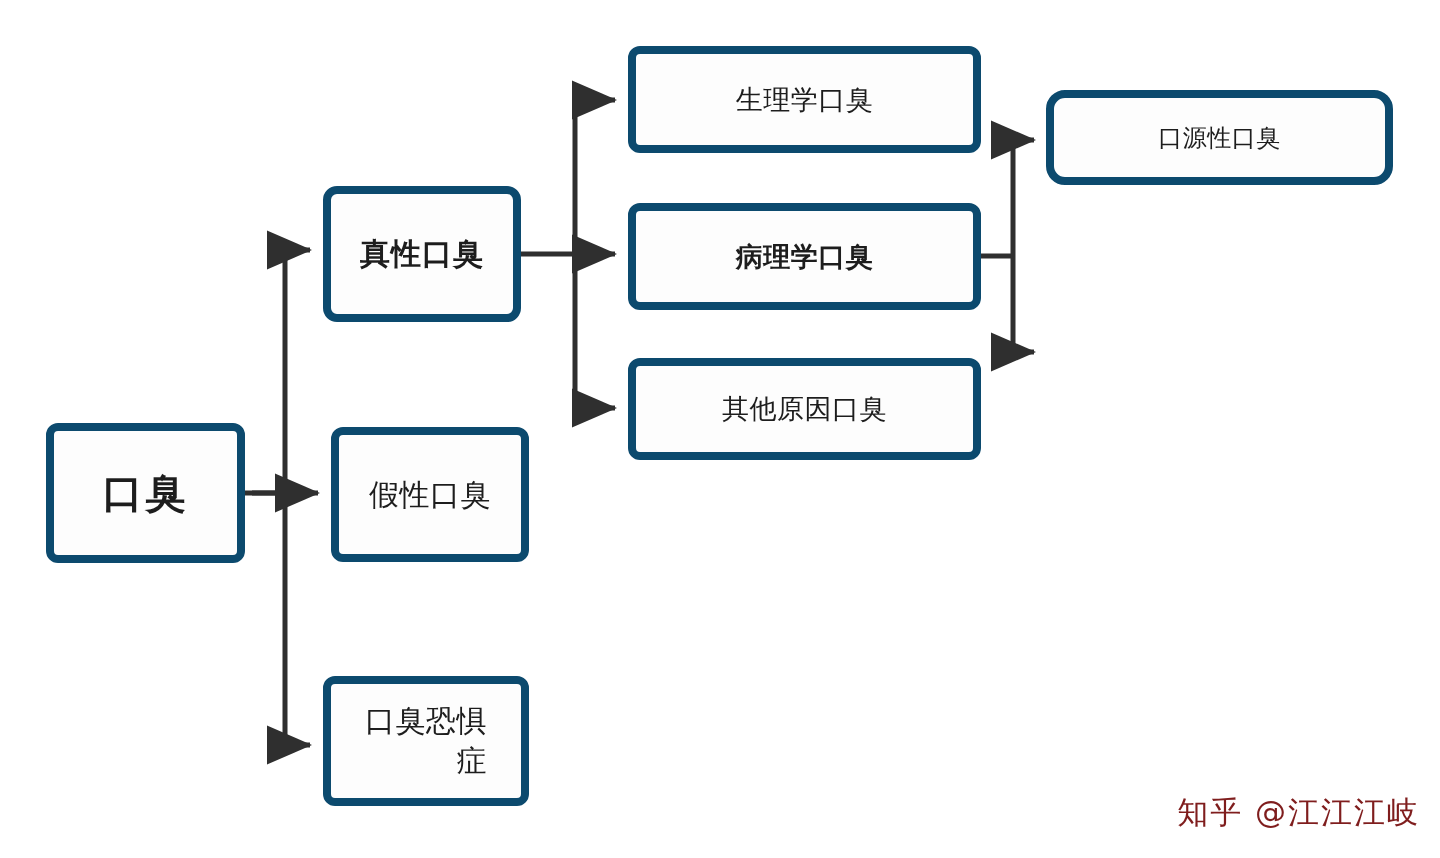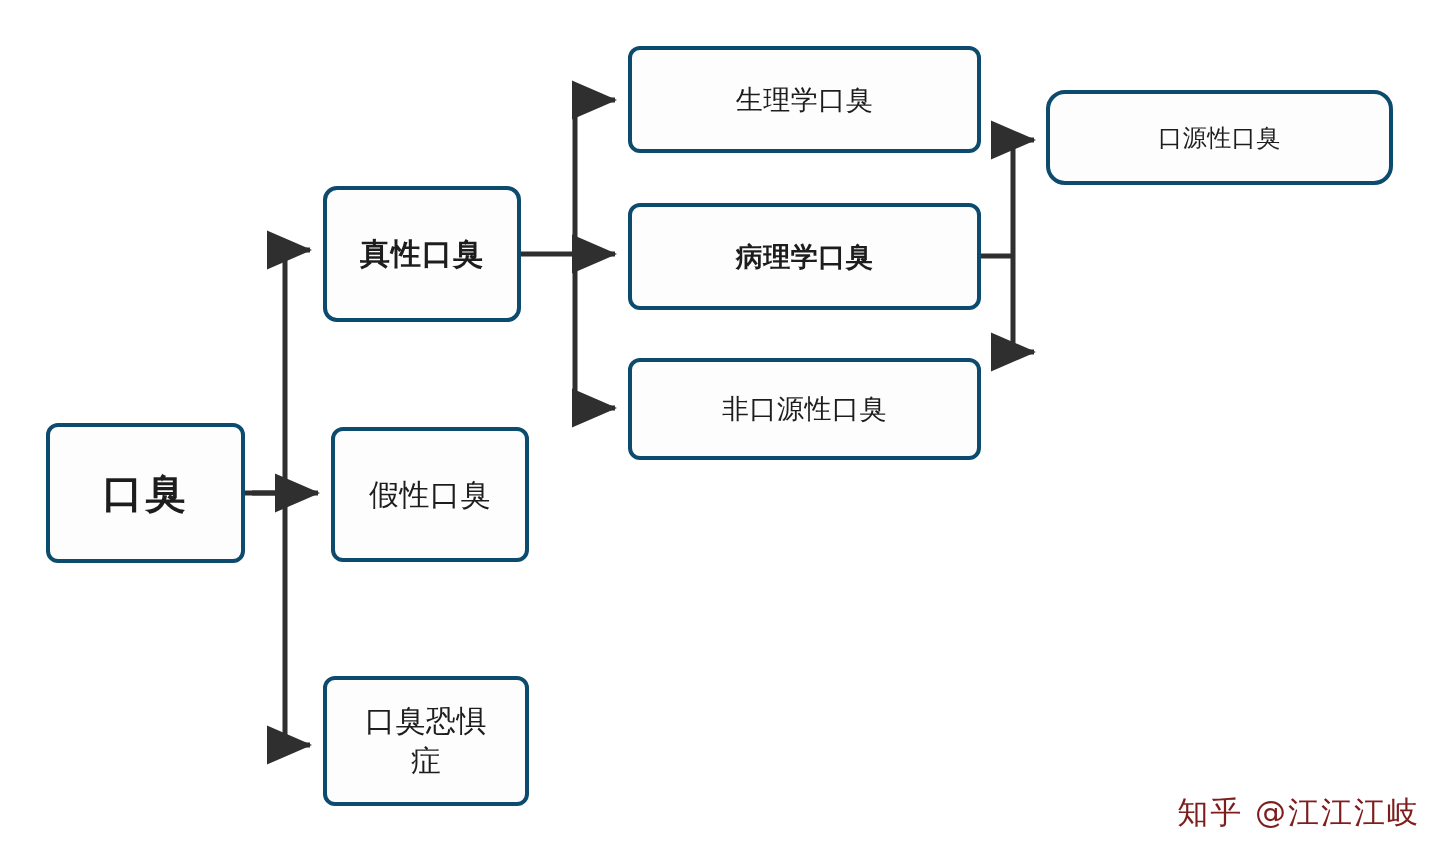--- a/index.html
+++ b/index.html
@@ -24,26 +24,26 @@
     left: 0;
     top: 0;
     width: 1440px;
     height: 858px;
     pointer-events: none;
   }
   .node {
     position: absolute;
     box-sizing: border-box;
     background: #fdfdfd;
-    border: 4px solid #0c4a6e;
+    border: 8px solid #0c4a6e;
     border-radius: 12px;
     display: flex;
     align-items: center;
     justify-content: center;
-    text-align: center;
+    text-align: right;
     color: #1d1d1d;
     line-height: 1.25;
     letter-spacing: 0.5px;
     z-index: 2;
   }
   .node .node-label {
     display: block;
     padding: 0 10px;
     white-space: pre-line;
   }
@@ -180,21 +180,21 @@
 
   <div class="node n-physio">
     <span class="node-label">生理学口臭</span>
   </div>
 
   <div class="node n-patho">
     <span class="node-label">病理学口臭</span>
   </div>
 
   <div class="node n-other">
-    <span class="node-label">非口源性口臭</span>
+    <span class="node-label">其他原因口臭</span>
   </div>
 
   <div class="node n-oral">
     <span class="node-label">口源性口臭</span>
   </div>
 
 
   <div id="watermark">知乎 @江江江岐</div>
 
 </div>

